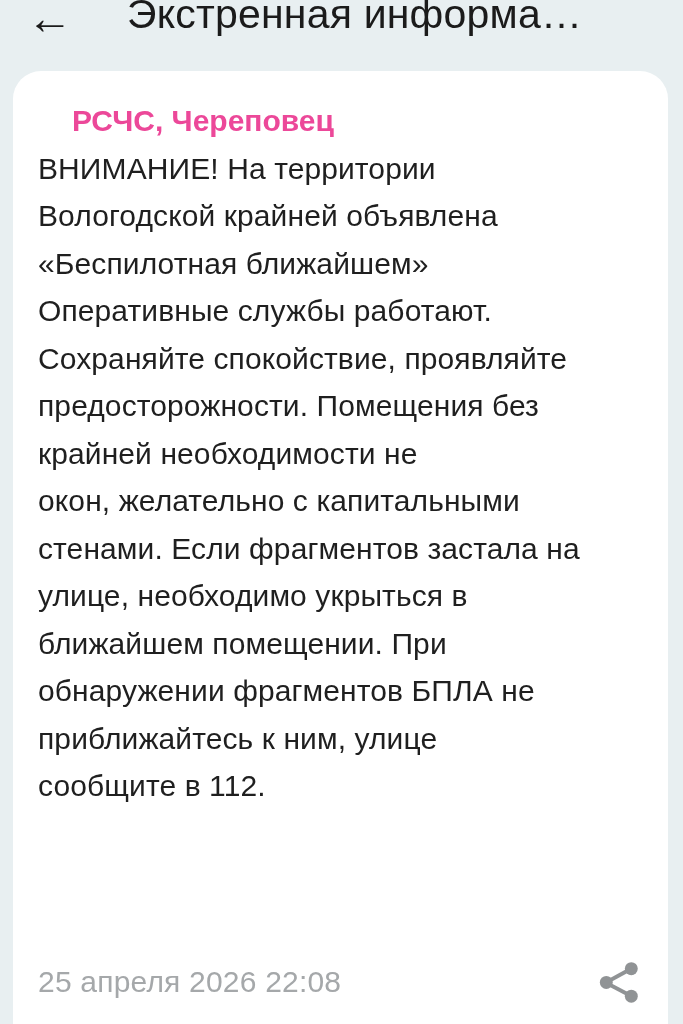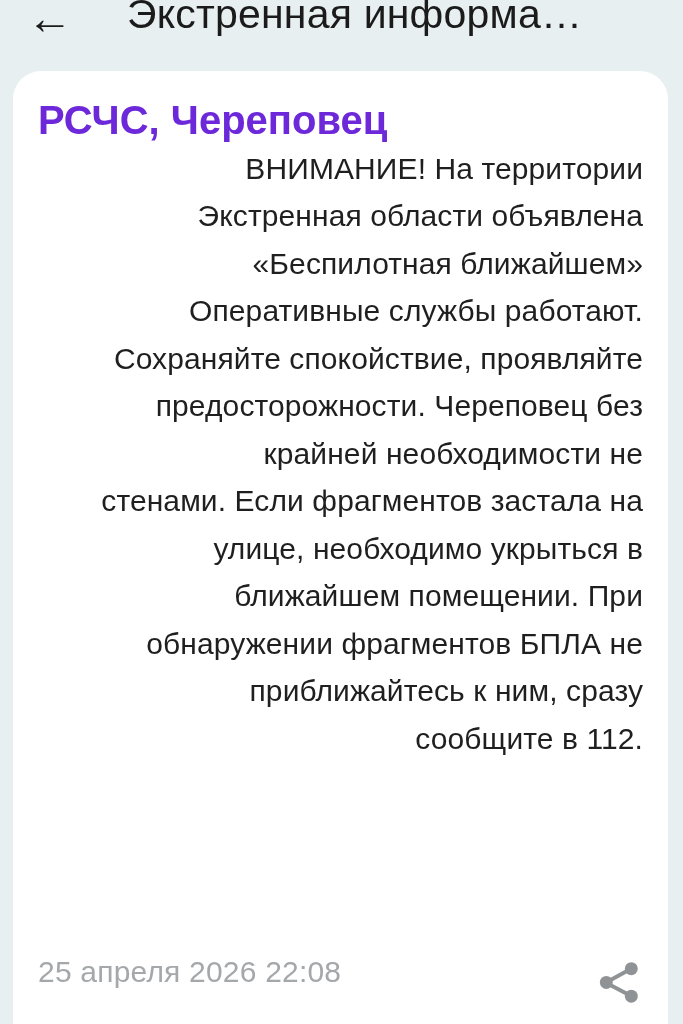--- a/index.html
+++ b/index.html
@@ -57,42 +57,42 @@
     left: 13px;
     top: 71px;
     width: 655px;
     height: 980px; 
     background: #ffffff;
     border-radius: 28px;
     box-sizing: border-box;
     padding: 26px 25px 0 25px;
   }
   .sender {
-    font-size: 40px;
+    font-size: 30px;
     font-weight: 700;
-    color: #6d28d9;
+    color: #ec4899;
     line-height: 47.5px;
+    margin-left: 34px;
   }
   .msg-line {
     font-size: 30px;
     font-weight: 400;
     color: #1f1f1f;
     line-height: 47.5px;
     letter-spacing: 0.1px;
-    text-align: right;
   }
 
   
   .card-footer {
     position: absolute;
     left: 25px;
     right: 22px;
     top: 884px;
     display: flex;
-    align-items: flex-start;
+    align-items: center;
     justify-content: space-between;
   }
   .timestamp {
     font-size: 30px;
     color: #a5a8aa;
     letter-spacing: 0.2px;
   }
   .share-btn {
     width: 54px;
     height: 54px;
@@ -108,31 +108,32 @@
 <div class="appbar">
   <div class="back-btn">
     <span>←</span>
   </div>
   <div class="appbar-title">Экстренная информа…</div>
 </div>
 
 <div class="card">
   <div class="sender">РСЧС, Череповец</div>
   <div class="msg-line">ВНИМАНИЕ! На территории</div>
-  <div class="msg-line">Экстренная области объявлена</div>
+  <div class="msg-line">Вологодской крайней объявлена</div>
   <div class="msg-line">«Беспилотная ближайшем»</div>
   <div class="msg-line">Оперативные службы работают.</div>
   <div class="msg-line">Сохраняйте спокойствие, проявляйте</div>
-  <div class="msg-line">предосторожности. Череповец без</div>
+  <div class="msg-line">предосторожности. Помещения без</div>
   <div class="msg-line">крайней необходимости не</div>
+  <div class="msg-line">окон, желательно с капитальными</div>
   <div class="msg-line">стенами. Если фрагментов застала на</div>
   <div class="msg-line">улице, необходимо укрыться в</div>
   <div class="msg-line">ближайшем помещении. При</div>
   <div class="msg-line">обнаружении фрагментов БПЛА не</div>
-  <div class="msg-line">приближайтесь к ним, сразу</div>
+  <div class="msg-line">приближайтесь к ним, улице</div>
   <div class="msg-line">сообщите в 112.</div>
 
   <div class="card-footer">
     <div class="timestamp">25 апреля 2026 22:08</div>
     <div class="share-btn">
       <svg width="50" height="50" viewBox="0 0 24 24">
         <g stroke="#909395" stroke-width="1.9" fill="#909395">
           <line x1="6.2" y1="12" x2="17.6" y2="5.8"></line>
           <line x1="6.2" y1="12.6" x2="17.6" y2="18.6"></line>
           <circle cx="17.9" cy="5.6" r="3.1" stroke="none"></circle>

